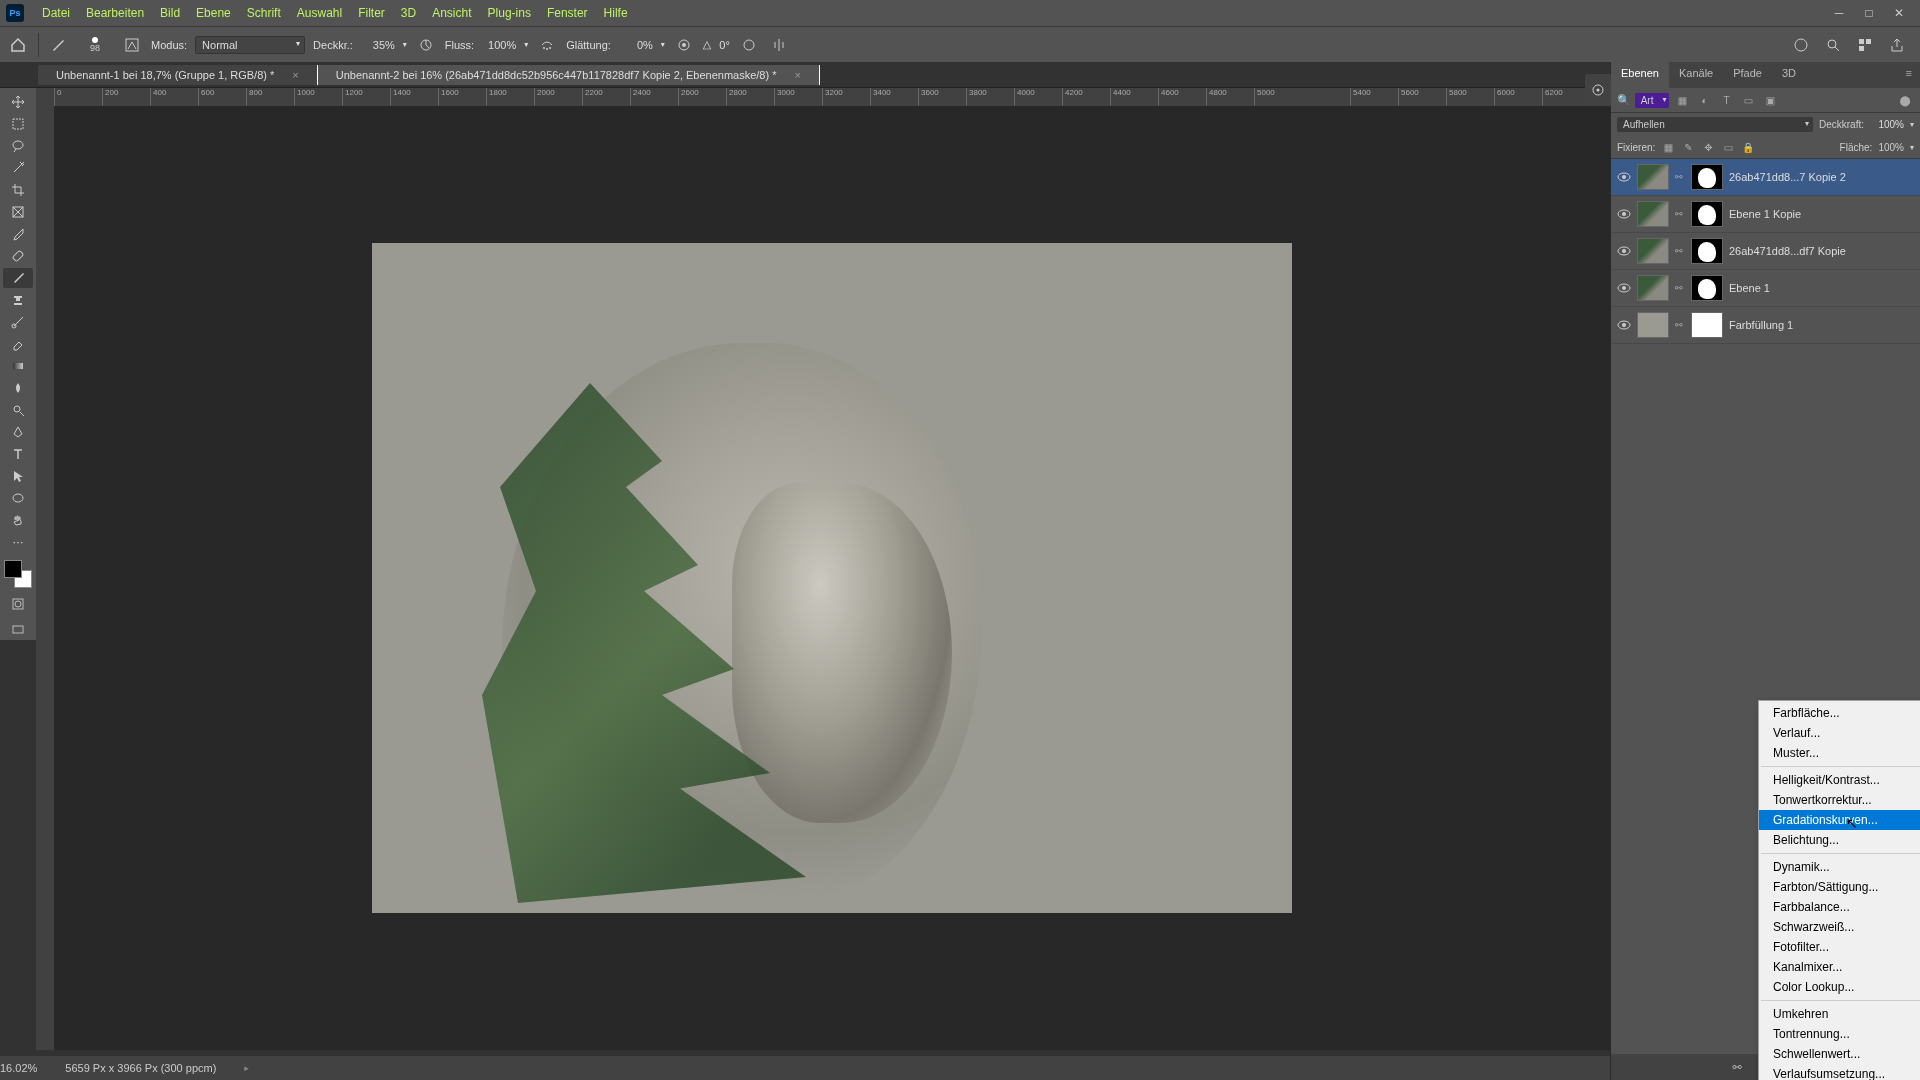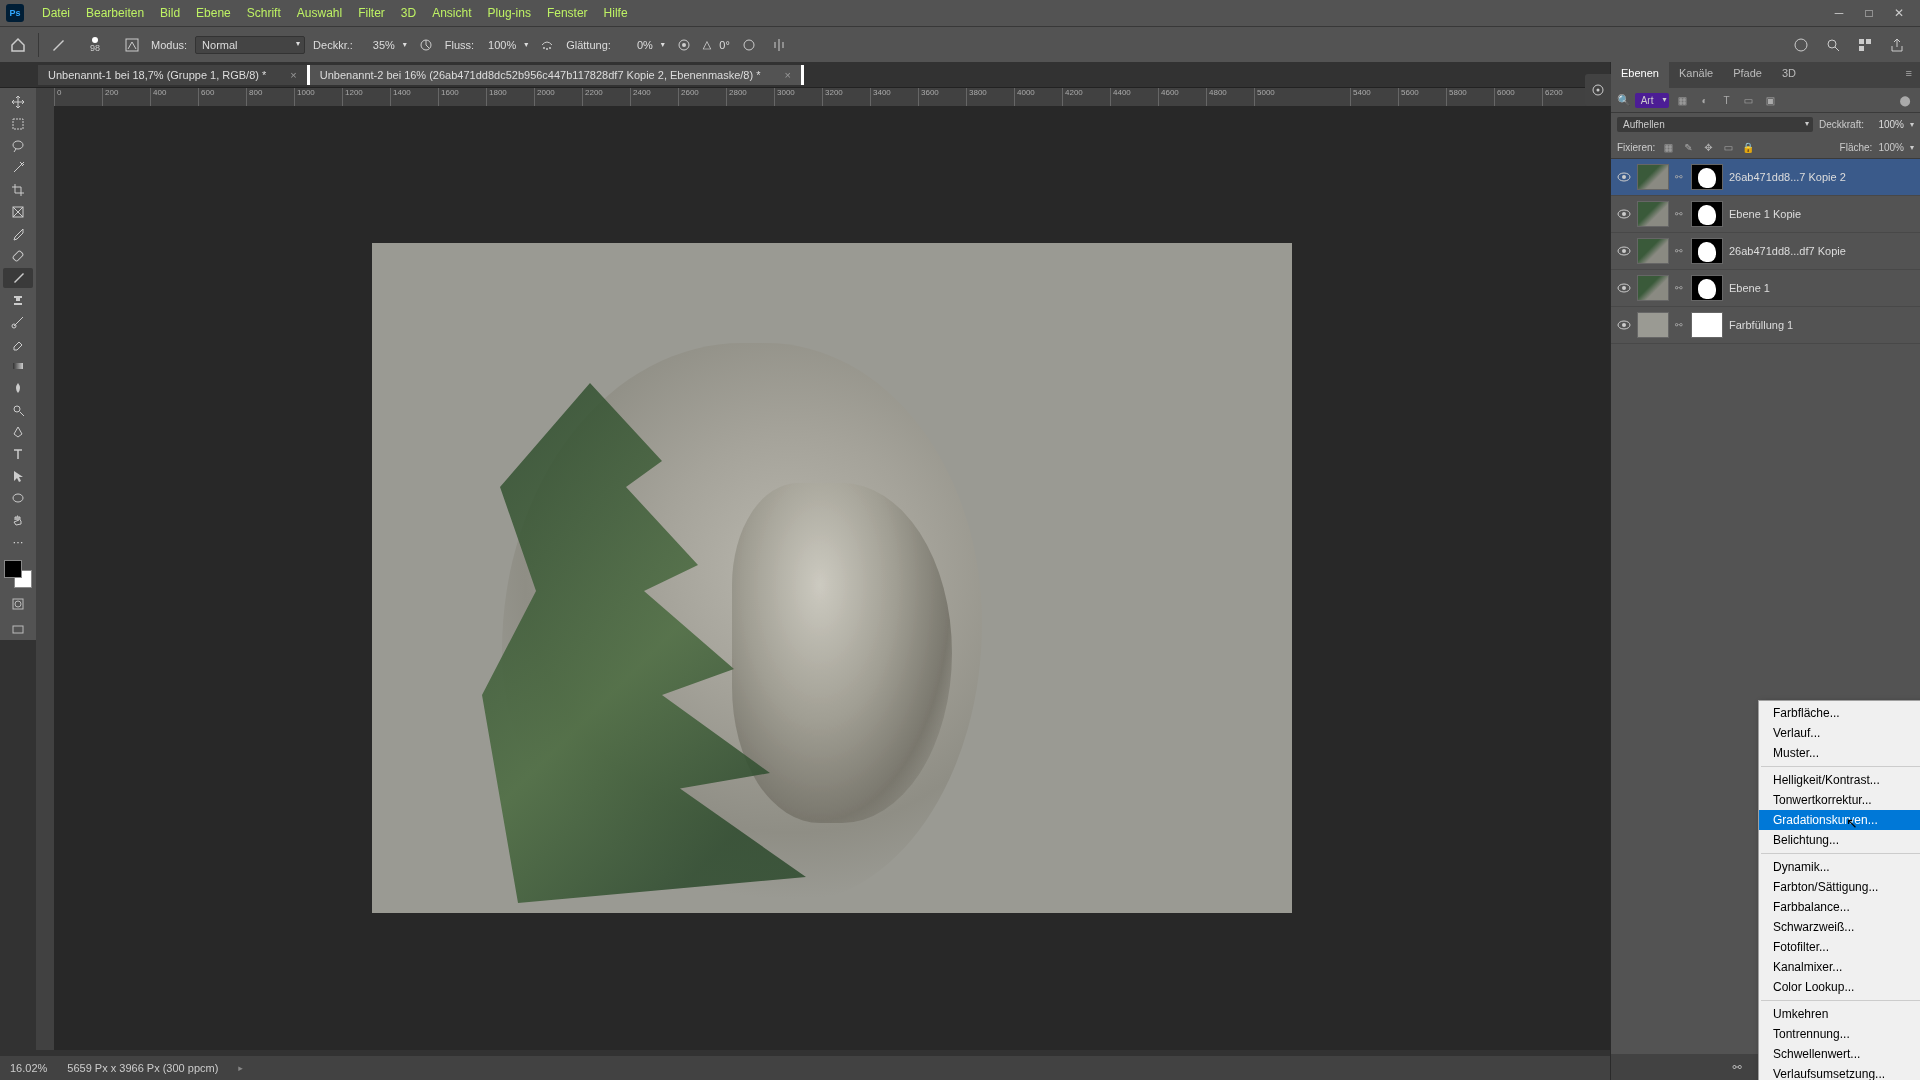--- a/index.html
+++ b/index.html
@@ -20,21 +20,21 @@
 .optbar .brush-preview .dot { width: 6px; height: 6px; background: #fff; border-radius: 50%; }
 .optbar .brush-preview .num { font-size: 9px; color: #ccc; }
 .optbar .dropdown { background: #444; border: 1px solid #333; padding: 2px 18px 2px 6px; position: relative; border-radius: 2px; color: #ddd; }
 .optbar .dropdown::after { content: '▾'; position: absolute; right: 4px; font-size: 8px; }
 .optbar .pct-input { width: 34px; background: transparent; border: none; color: #ddd; text-align: right; font-size: 11px; }
 .optbar .icon-btn { width: 22px; height: 22px; display: flex; align-items: center; justify-content: center; }
 .optbar .right-icons { margin-left: auto; display: flex; gap: 10px; padding-right: 6px; }
 
 
 .doctabs { height: 26px; background: #323232; display: flex; align-items: center; padding-left: 38px; border-bottom: 1px solid #222; }
-.doctab { background: #424242; padding: 4px 10px; font-size: 11px; color: #ddd; border-right: 3px solid #ffffff; display: flex; align-items: center; gap: 24px; }
+.doctab { background: #424242; padding: 4px 18px; font-size: 11px; color: #ddd; border-right: 1px solid #ffffff; display: flex; align-items: center; gap: 18px; }
 .doctab.active { background: #535353; }
 .doctab .close { color: #999; font-size: 11px; }
 
 
 .ltoolbar { position: absolute; left: 0; top: 88px; width: 36px; background: #535353; display: flex; flex-direction: column; align-items: center; padding-top: 4px; gap: 2px; }
 .ltoolbar .tool { width: 30px; height: 20px; display: flex; align-items: center; justify-content: center; color: #ddd; border-radius: 2px; }
 .ltoolbar .tool.sel { background: #3a3a3a; }
 .ltoolbar .swatch { position: relative; width: 28px; height: 28px; margin-top: 6px; }
 .ltoolbar .swatch .fg { position: absolute; top: 0; left: 0; width: 18px; height: 18px; background: #000; border: 1px solid #888; }
 .ltoolbar .swatch .bg { position: absolute; bottom: 0; right: 0; width: 18px; height: 18px; background: #fff; border: 1px solid #888; }
@@ -47,21 +47,21 @@
 .ruler-v { position: absolute; top: 18px; left: 0; bottom: 0; width: 18px; background: #414141; }
 .ruler-corner { position: absolute; top: 0; left: 0; width: 18px; height: 18px; background: #414141; }
 .canvas { position: absolute; top: 18px; left: 18px; right: 0; bottom: 0; background: #282828; display: flex; align-items: center; justify-content: center; }
 .artboard { width: 920px; height: 670px; background: #9a9a93; position: relative; }
 .composite { position: absolute; left: 130px; top: 100px; width: 480px; height: 560px; }
 .head-shape { position: absolute; inset: 0; background: radial-gradient(circle at 60% 40%, #b8b6ad 0%, #a5a39a 30%, #8f8e85 60%, rgba(154,154,147,0) 75%); border-radius: 50% 45% 40% 50% / 55% 50% 50% 45%; }
 .trees { position: absolute; left: -20px; top: 40px; width: 360px; height: 520px; background: linear-gradient(135deg, #2d4a2d 0%, #3e5d38 30%, #4a6b3f 50%, #2d4a2d 80%); clip-path: polygon(30% 0%, 50% 15%, 40% 20%, 60% 35%, 45% 40%, 70% 55%, 50% 60%, 80% 75%, 55% 78%, 90% 95%, 10% 100%, 0% 60%, 15% 40%, 5% 20%); opacity: 0.85; }
 .face-lines { position: absolute; right: 30px; top: 140px; width: 220px; height: 340px; background: radial-gradient(ellipse at 40% 30%, #c5c3ba 0%, #9e9c92 40%, #7a786f 70%, transparent 85%); border-radius: 30% 50% 50% 40%; filter: contrast(1.1); }
 
 
-.statusbar { position: absolute; left: 0; right: 0; bottom: 0; height: 24px; background: #424242; display: flex; align-items: center; padding: 0 10px; gap: 20px; font-size: 11px; color: #ccc; }
+.statusbar { position: absolute; left: 0; right: 0; bottom: 0; height: 24px; background: #424242; display: flex; align-items: center; padding: 0 0; gap: 28px; font-size: 11px; color: #ccc; }
 
 
 .rpanel { position: absolute; right: 0; top: 62px; width: 310px; bottom: 0; background: #535353; display: flex; flex-direction: column; border-left: 1px solid #2a2a2a; }
 .rpanel .iconstrip { position: absolute; left: -26px; top: 12px; width: 26px; background: #424242; border-radius: 3px 0 0 3px; padding: 4px 0; }
 .rpanel .iconstrip .istr { width: 26px; height: 24px; display: flex; align-items: center; justify-content: center; color: #ccc; }
 .paneltabs { display: flex; background: #424242; height: 26px; }
 .paneltabs .ptab { padding: 5px 10px; font-size: 11px; color: #bbb; }
 .paneltabs .ptab.active { background: #535353; color: #fff; }
 .paneltabs .menu-dots { margin-left: auto; padding: 5px 8px; color: #aaa; }
 

